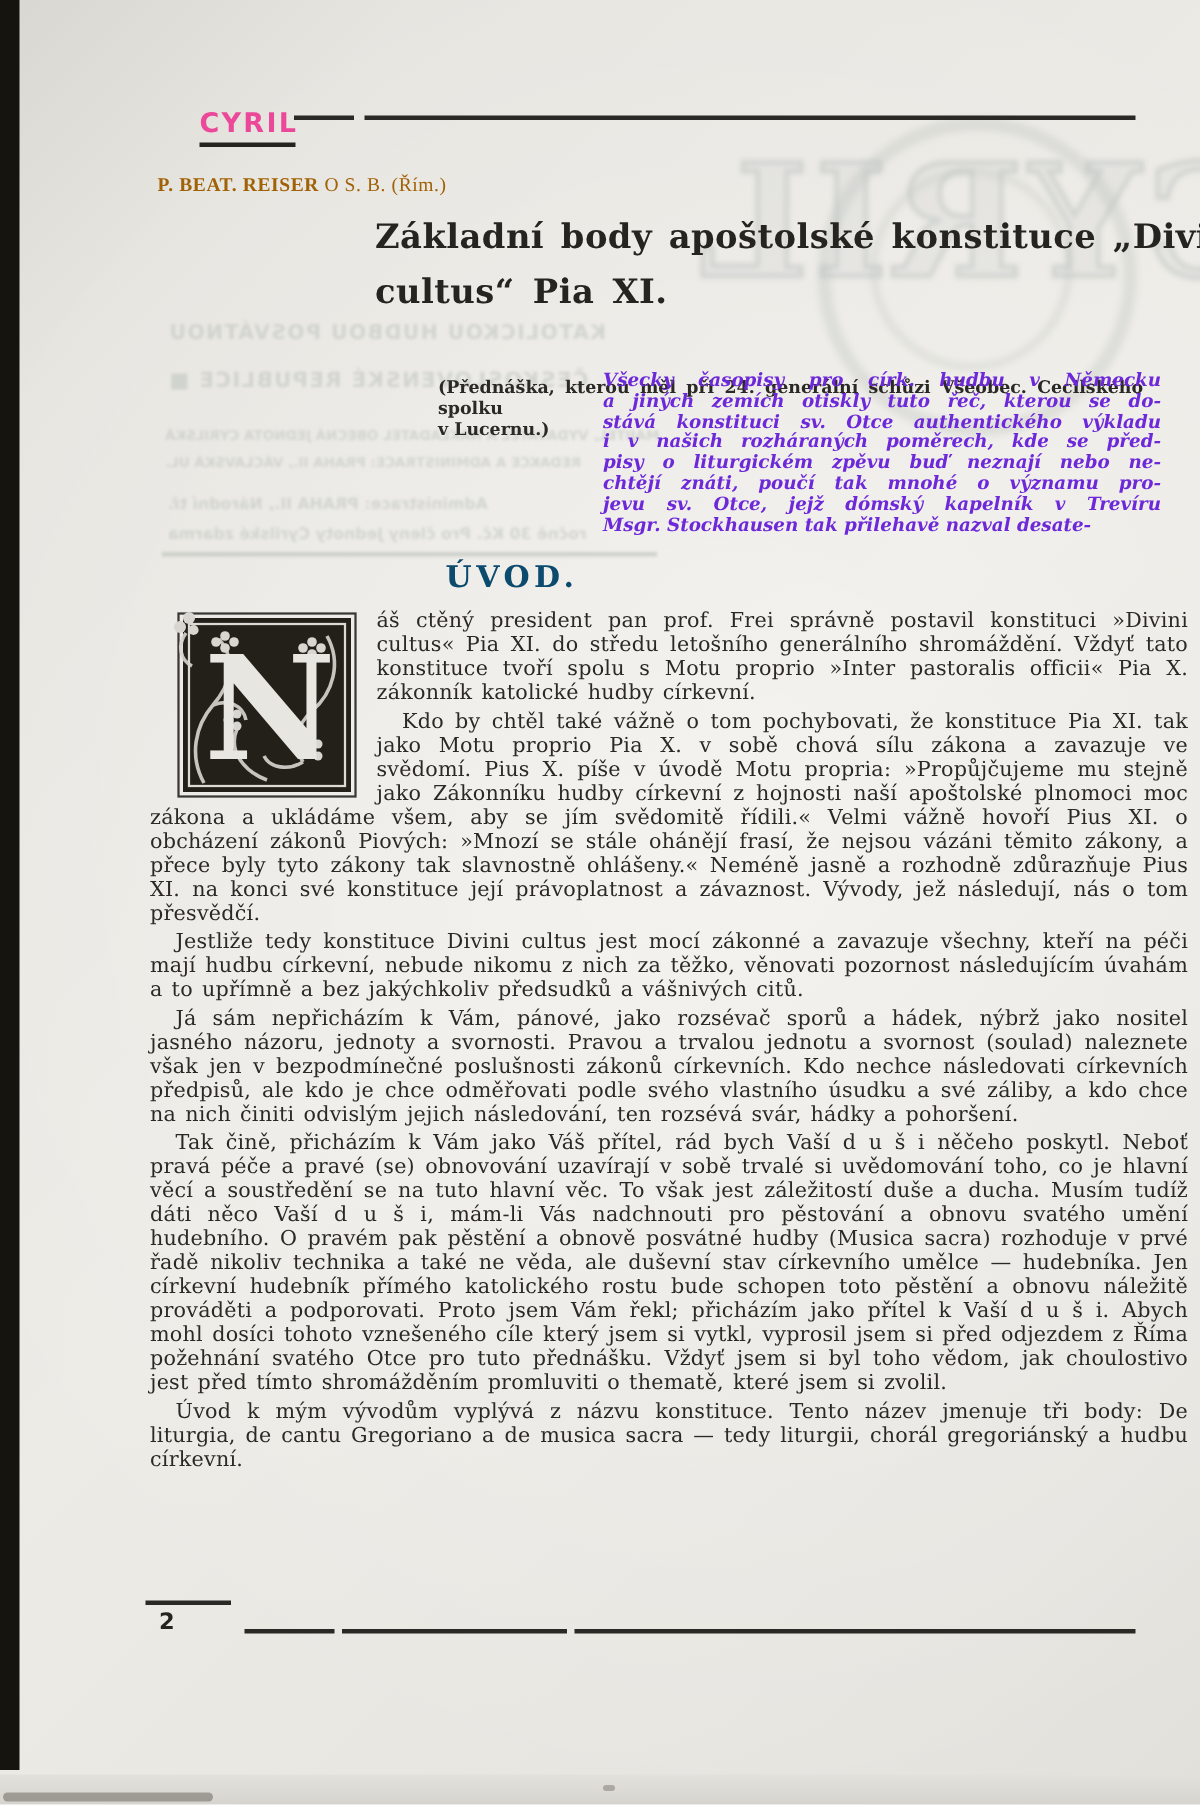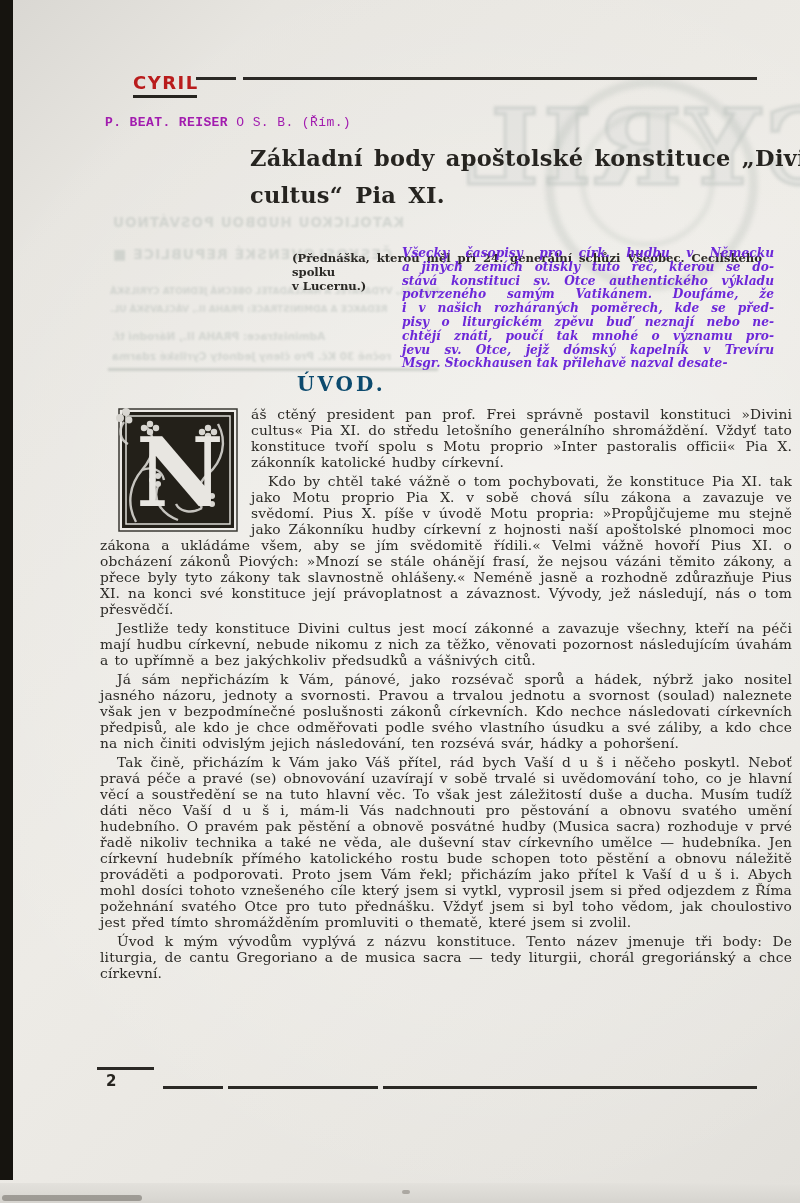--- a/index.html
+++ b/index.html
@@ -23,27 +23,27 @@
     filter:blur(1.1px);font-family:"DejaVu Sans",sans-serif;font-weight:bold;white-space:nowrap;}
   .bleed-title{position:absolute;left:462px;top:86px;transform:scaleX(-1);
     font:bold 104px "DejaVu Serif",serif;letter-spacing:4px;color:rgba(196,202,197,.18);
     -webkit-text-stroke:3px rgba(186,192,187,.5);filter:blur(1.6px);}
   .bleed-ring{position:absolute;border-radius:50%;filter:blur(2px);}
   .ring-outer{left:545px;top:78px;width:195px;height:195px;border:9px solid rgba(188,194,189,.35);}
   .ring-inner{left:580px;top:112px;width:125px;height:125px;border:5px solid rgba(188,194,189,.30);}
   .bleed-rule{position:absolute;left:108px;top:368px;width:330px;height:3px;background:rgba(180,186,181,.55);filter:blur(1px);}
   
   .journal{position:absolute;left:133px;top:72px;font-family:"DejaVu Sans",sans-serif;
-    font-weight:bold;font-size:18px;letter-spacing:1.5px;color:#b91c1c;}
+    font-weight:bold;font-size:18px;letter-spacing:1.5px;color:#ec4899;}
   .journal-underline{position:absolute;left:133px;top:95px;width:64px;height:3px;background:#26241f;}
   .rule{position:absolute;height:3px;background:#2b2925;}
   .hdr-seg-a{left:196px;top:77px;width:40px;}
   .hdr-seg-b{left:243px;top:77px;width:514px;}
-  .byline{position:absolute;left:105px;top:115px;font-family:Liberation Mono, monospace;
-    font-size:13px;letter-spacing:.4px;color:#a21caf;}
+  .byline{position:absolute;left:105px;top:115px;font-family:Liberation Serif, serif;
+    font-size:13px;letter-spacing:.4px;color:#a16207;}
   .byline .name{font-weight:bold;}
   
   .title{position:absolute;left:250px;top:145px;font-weight:bold;color:#262420;}
   .title .l1{font-size:22.5px;white-space:nowrap;word-spacing:3px;letter-spacing:.3px;}
   .title .l2{font-size:22.5px;margin-top:11px;word-spacing:4px;letter-spacing:.3px;}
   
   .note{position:absolute;left:292px;top:203px;width:470px;font-size:11.6px;font-weight:bold;line-height:14px;}
   .note .n1{text-align:justify;text-align-last:justify;margin-top:48px;}
   
   .epigraph{position:absolute;left:402px;top:247px;width:372px;font-style:italic;font-weight:bold;
@@ -103,21 +103,20 @@
 
 <div class="note">
   <div class="n1">(Přednáška, kterou měl při 24. generální schůzi Všeobec. Cecilského spolku</div>
   <div class="n2">v Lucernu.)</div>
 </div>
 
 <div class="epigraph">
   <div class="ep-line">Všecky časopisy pro círk. hudbu v Německu</div>
   <div class="ep-line">a jiných zemích otiskly tuto řeč, kterou se do-</div>
   <div class="ep-line">stává konstituci sv. Otce authentického výkladu</div>
-  <div class="ep-line">potvrzeného samým Vatikánem. Doufáme, že</div>
   <div class="ep-line">i v našich rozháraných poměrech, kde se před-</div>
   <div class="ep-line">pisy o liturgickém zpěvu buď neznají nebo ne-</div>
   <div class="ep-line">chtějí znáti, poučí tak mnohé o významu pro-</div>
   <div class="ep-line">jevu sv. Otce, jejž dómský kapelník v Trevíru</div>
   <div class="ep-line">Msgr. Stockhausen tak přilehavě nazval desate-</div>
 </div>
 
 <div class="uvod">ÚVOD.</div>
 
 <div class="bodytext">
@@ -158,20 +157,20 @@
             <circle cx="11" cy="12" r="3.4"></circle>
       </g>
       <text x="62" y="98" text-anchor="middle" font-family="DejaVu Serif, serif" font-weight="bold" font-size="96" fill="#e8e6e1">N</text>
     </svg>
       </span><span>áš ctěný president pan prof. Frei správně postavil konstituci »Divini cultus« Pia XI. do středu letošního generálního shromáždění. Vždyť tato konstituce tvoří spolu s Motu proprio »Inter pastoralis officii« Pia X. zákonník katolické hudby církevní.</span>
   </p>
   <p><span>Kdo by chtěl také vážně o tom pochybovati, že konstituce Pia XI. tak jako Motu proprio Pia X. v sobě chová sílu zákona a zavazuje ve svědomí. Pius X. píše v úvodě Motu propria: »Propůjčujeme mu stejně jako Zákonníku hudby církevní z hojnosti naší apoštolské plnomoci moc zákona a ukládáme všem, aby se jím svědomitě řídili.« Velmi vážně hovoří Pius XI. o obcházení zákonů Piových: »Mnozí se stále ohánějí frasí, že nejsou vázáni těmito zákony, a přece byly tyto zákony tak slavnostně ohlášeny.« Neméně jasně a rozhodně zdůrazňuje Pius XI. na konci své konstituce její právoplatnost a závaznost. Vývody, jež následují, nás o tom přesvědčí.</span></p>
   <p><span>Jestliže tedy konstituce Divini cultus jest mocí zákonné a zavazuje všechny, kteří na péči mají hudbu církevní, nebude nikomu z nich za těžko, věnovati pozornost následujícím úvahám a to upřímně a bez jakýchkoliv předsudků a vášnivých citů.</span></p>
   <p><span>Já sám nepřicházím k Vám, pánové, jako rozsévač sporů a hádek, nýbrž jako nositel jasného názoru, jednoty a svornosti. Pravou a trvalou jednotu a svornost (soulad) naleznete však jen v bezpodmínečné poslušnosti zákonů církevních. Kdo nechce následovati církevních předpisů, ale kdo je chce odměřovati podle svého vlastního úsudku a své záliby, a kdo chce na nich činiti odvislým jejich následování, ten rozsévá svár, hádky a pohoršení.</span></p>
   <p><span>Tak čině, přicházím k Vám jako Váš přítel, rád bych Vaší d u š i něčeho poskytl. Neboť pravá péče a pravé (se) obnovování uzavírají v sobě trvalé si uvědomování toho, co je hlavní věcí a soustředění se na tuto hlavní věc. To však jest záležitostí duše a ducha. Musím tudíž dáti něco Vaší d u š i, mám-li Vás nadchnouti pro pěstování a obnovu svatého umění hudebního. O pravém pak pěstění a obnově posvátné hudby (Musica sacra) rozhoduje v prvé řadě nikoliv technika a také ne věda, ale duševní stav církevního umělce — hudebníka. Jen církevní hudebník přímého katolického rostu bude schopen toto pěstění a obnovu náležitě prováděti a podporovati. Proto jsem Vám řekl; přicházím jako přítel k Vaší d u š i. Abych mohl dosíci tohoto vznešeného cíle který jsem si vytkl, vyprosil jsem si před odjezdem z Říma požehnání svatého Otce pro tuto přednášku. Vždyť jsem si byl toho vědom, jak choulostivo jest před tímto shromážděním promluviti o thematě, které jsem si zvolil.</span></p>
-  <p><span>Úvod k mým vývodům vyplývá z názvu konstituce. Tento název jmenuje tři body: De liturgia, de cantu Gregoriano a de musica sacra — tedy liturgii, chorál gregoriánský a chce církevní.</span></p>
+  <p><span>Úvod k mým vývodům vyplývá z názvu konstituce. Tento název jmenuje tři body: De liturgia, de cantu Gregoriano a de musica sacra — tedy liturgii, chorál gregoriánský a hudbu církevní.</span></p>
 </div>
 
 <div class="rule ftr-short"></div>
 <div class="pageno">2</div>
 <div class="rule ftr-a"></div>
 <div class="rule ftr-b"></div>
 <div class="rule ftr-c"></div>
 
 </body></html>

